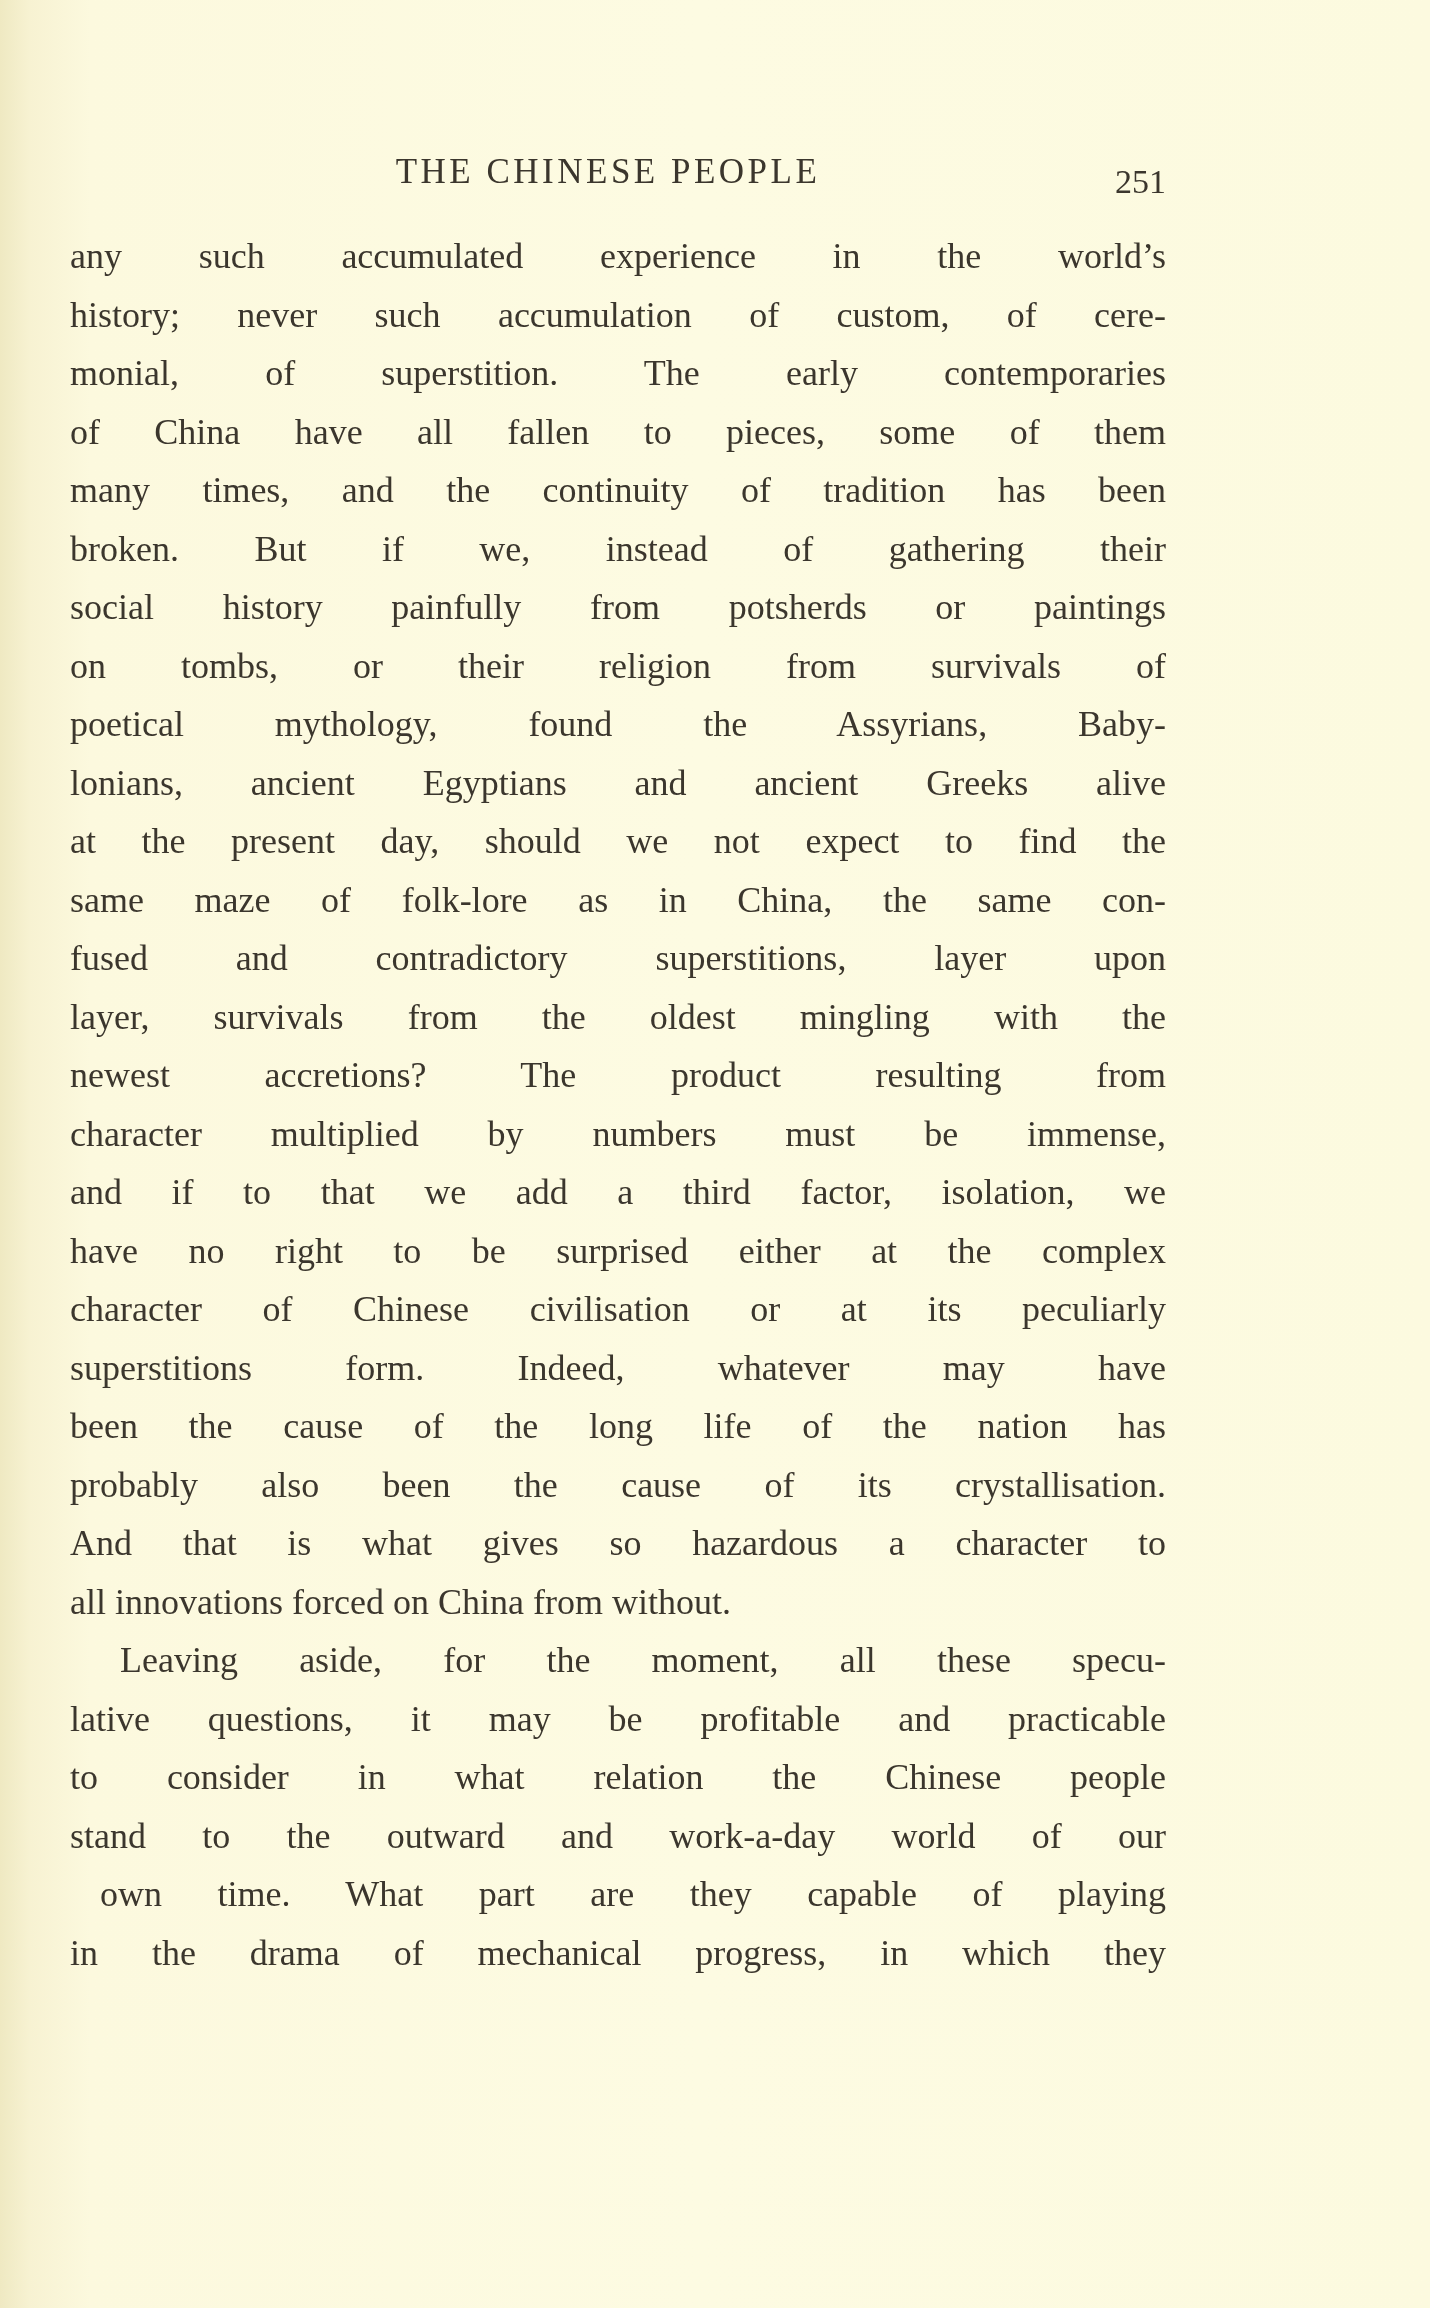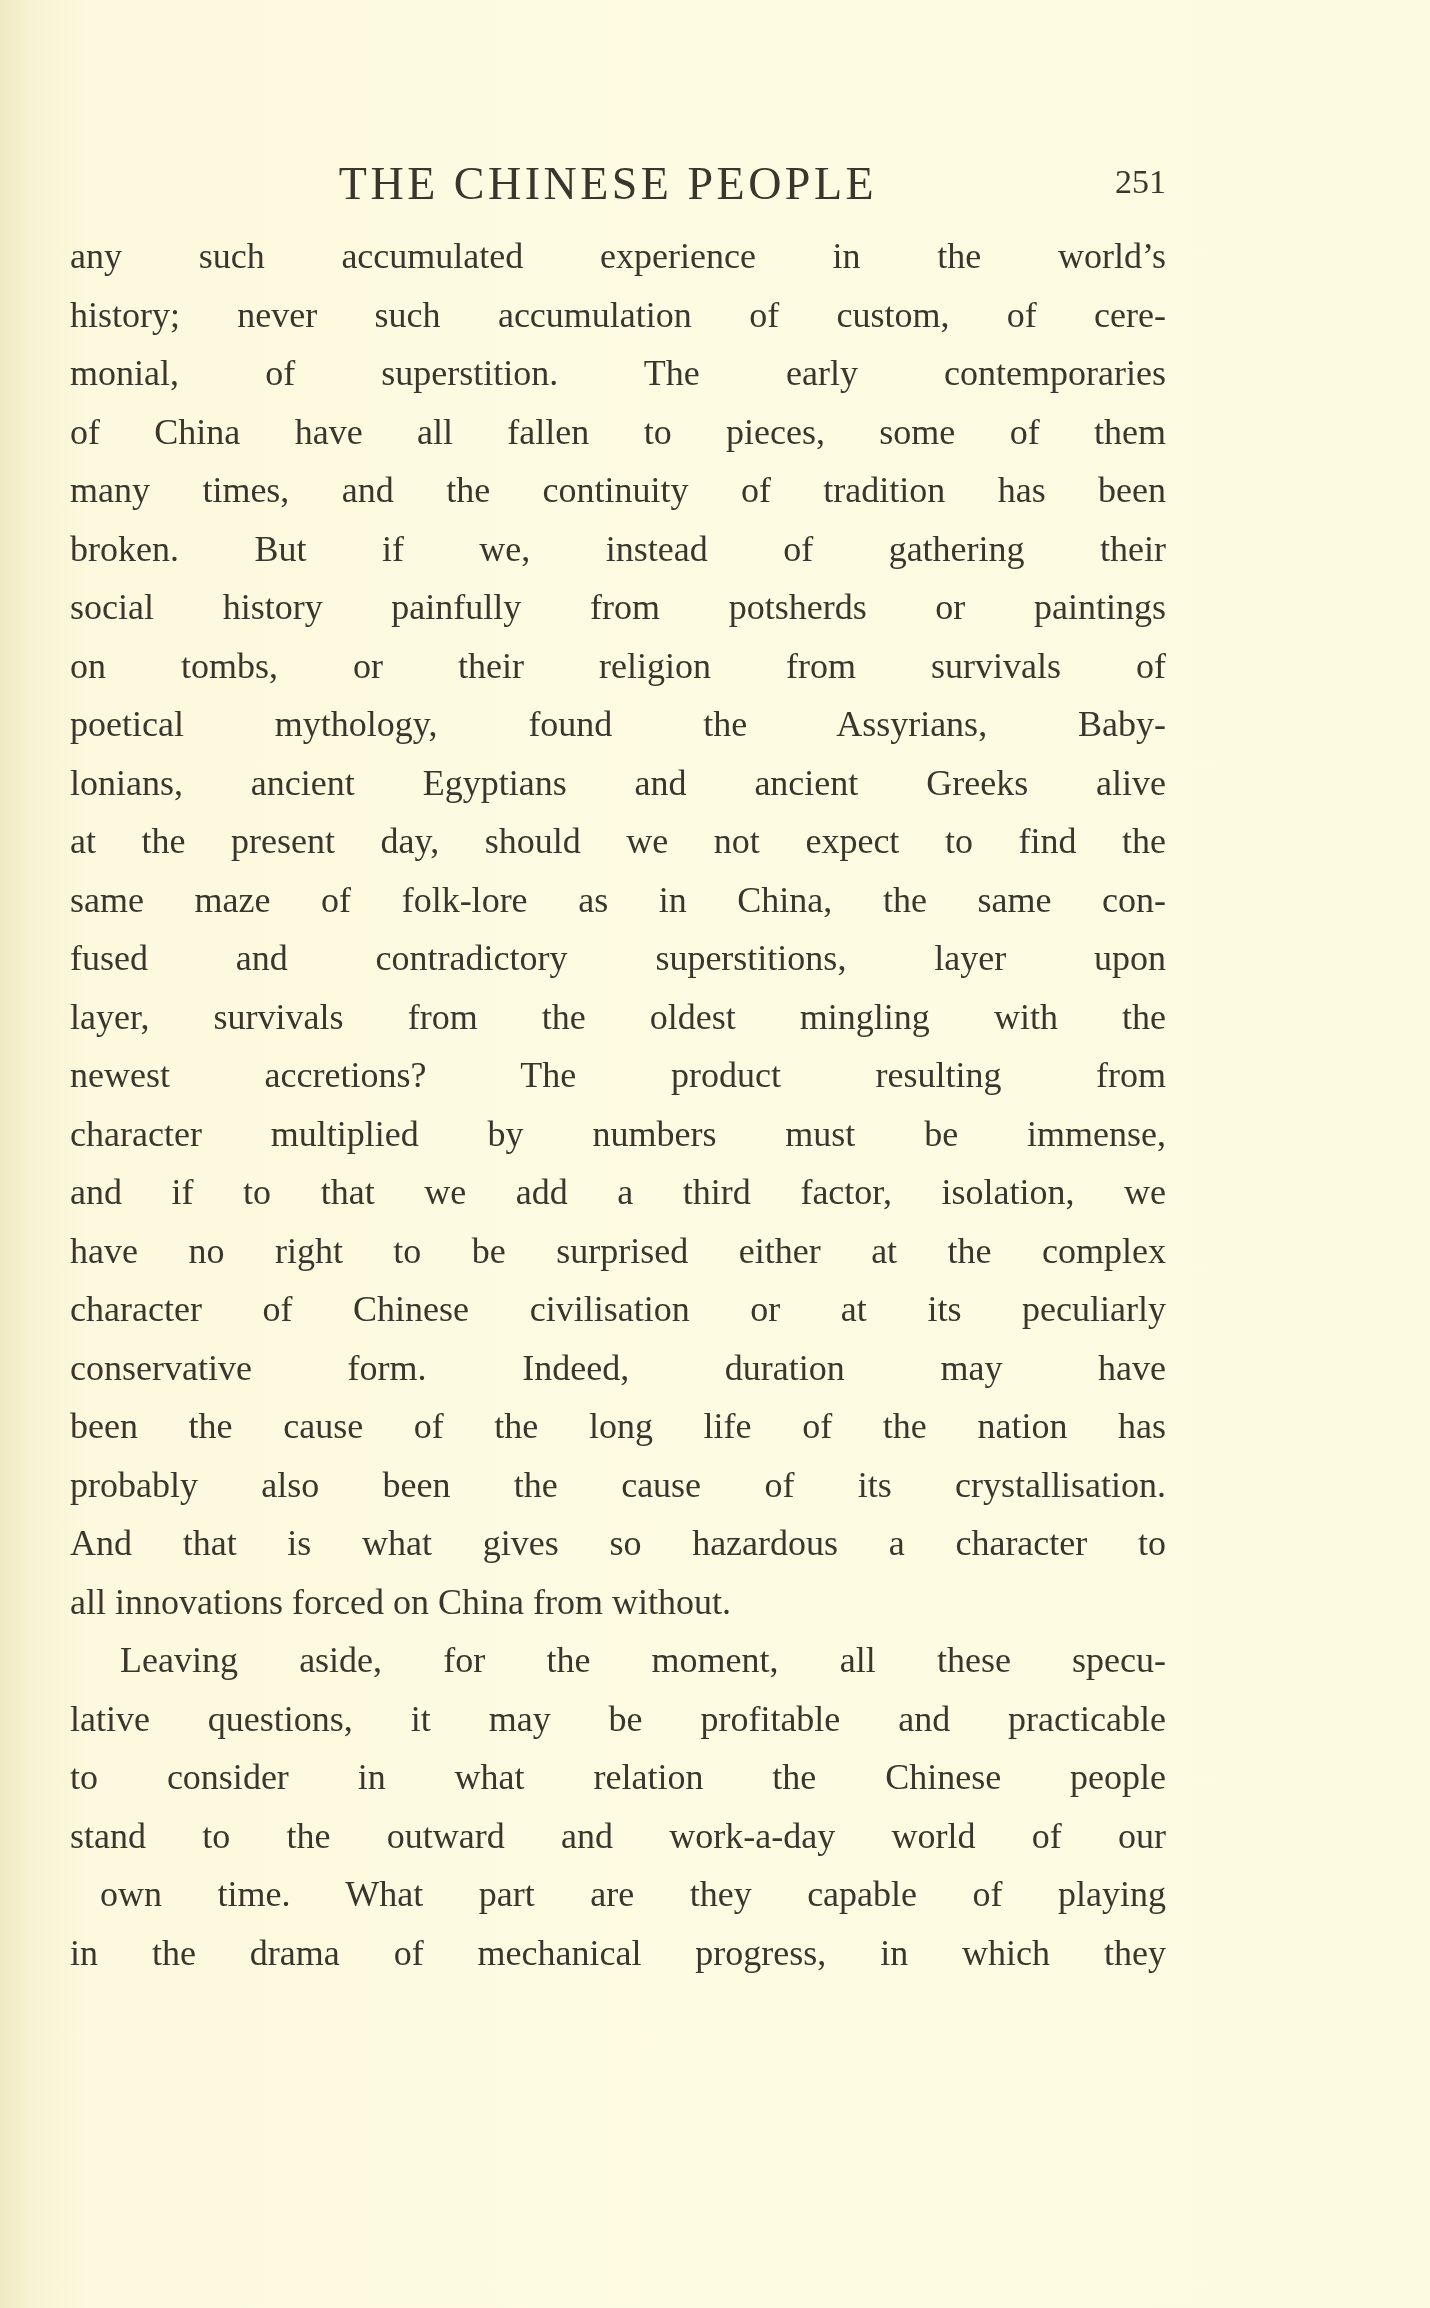--- a/index.html
+++ b/index.html
@@ -10,23 +10,22 @@
     position: relative;
     font-family: "Liberation Serif", "DejaVu Serif", serif;
     color: #3b362d;
   }
   .page { position: absolute; left: 0; top: 0; width: 1430px; height: 2308px; }
   .running-head {
     position: absolute; left: 70px; width: 1096px; top: 150px; height: 44px;
   }
   .running-title {
     position: absolute; left: 0; right: 0; text-align: center;
-    font-size: 46px; letter-spacing: 3.5px; top: 0; line-height: 44px;
+    font-size: 35px; letter-spacing: 3.5px; top: 0; line-height: 44px;
     padding-right: 20px;
-    margin-top: 12px;
   }
   .page-number {
     position: absolute; right: 0; top: 0; font-size: 34px; line-height: 44px; margin-top: 10px;
   }
   .body-text { position: absolute; left: 70px; top: 227px; width: 1096px; }
   .line {
     display: block; height: 58.5px; line-height: 58.5px;
     font-size: 36px; text-align: justify; text-align-last: justify;
     white-space: nowrap; overflow: visible;
   }
@@ -56,21 +55,21 @@
       <span class="line" style="white-space: normal; display: block;">lonians, ancient Egyptians and ancient Greeks alive</span>
       <span class="line" style="white-space: normal; display: block;">at the present day, should we not expect to find the</span>
       <span class="line" style="white-space: normal; display: block;">same maze of folk-lore as in China, the same con-</span>
       <span class="line" style="white-space: normal; display: block;">fused and contradictory superstitions, layer upon</span>
       <span class="line" style="white-space: normal; display: block;">layer, survivals from the oldest mingling with the</span>
       <span class="line" style="white-space: normal; display: block;">newest accretions? The product resulting from</span>
       <span class="line" style="white-space: normal; display: block;">character multiplied by numbers must be immense,</span>
       <span class="line" style="white-space: normal; display: block;">and if to that we add a third factor, isolation, we</span>
       <span class="line" style="white-space: normal; display: block;">have no right to be surprised either at the complex</span>
       <span class="line" style="white-space: normal; display: block;">character of Chinese civilisation or at its peculiarly</span>
-      <span class="line" style="white-space: normal; display: block;">conservative form. Indeed, duration may have</span>
+      <span class="line" style="white-space: normal; display: block;">superstitions form. Indeed, whatever may have</span>
       <span class="line" style="white-space: normal; display: block;">been the cause of the long life of the nation has</span>
       <span class="line" style="white-space: normal; display: block;">probably also been the cause of its crystallisation.</span>
       <span class="line" style="white-space: normal; display: block;">And that is what gives so hazardous a character to</span>
       <span class="line last" style="white-space: normal; display: block;">all innovations forced on China from without.</span>
     </div>
     <div>
       <span class="line indent" style="white-space: normal; display: block;">Leaving aside, for the moment, all these specu-</span>
       <span class="line" style="white-space: normal; display: block;">lative questions, it may be profitable and practicable</span>
       <span class="line" style="white-space: normal; display: block;">to consider in what relation the Chinese people</span>
       <span class="line" style="white-space: normal; display: block;">stand to the outward and work-a-day world of our</span>

